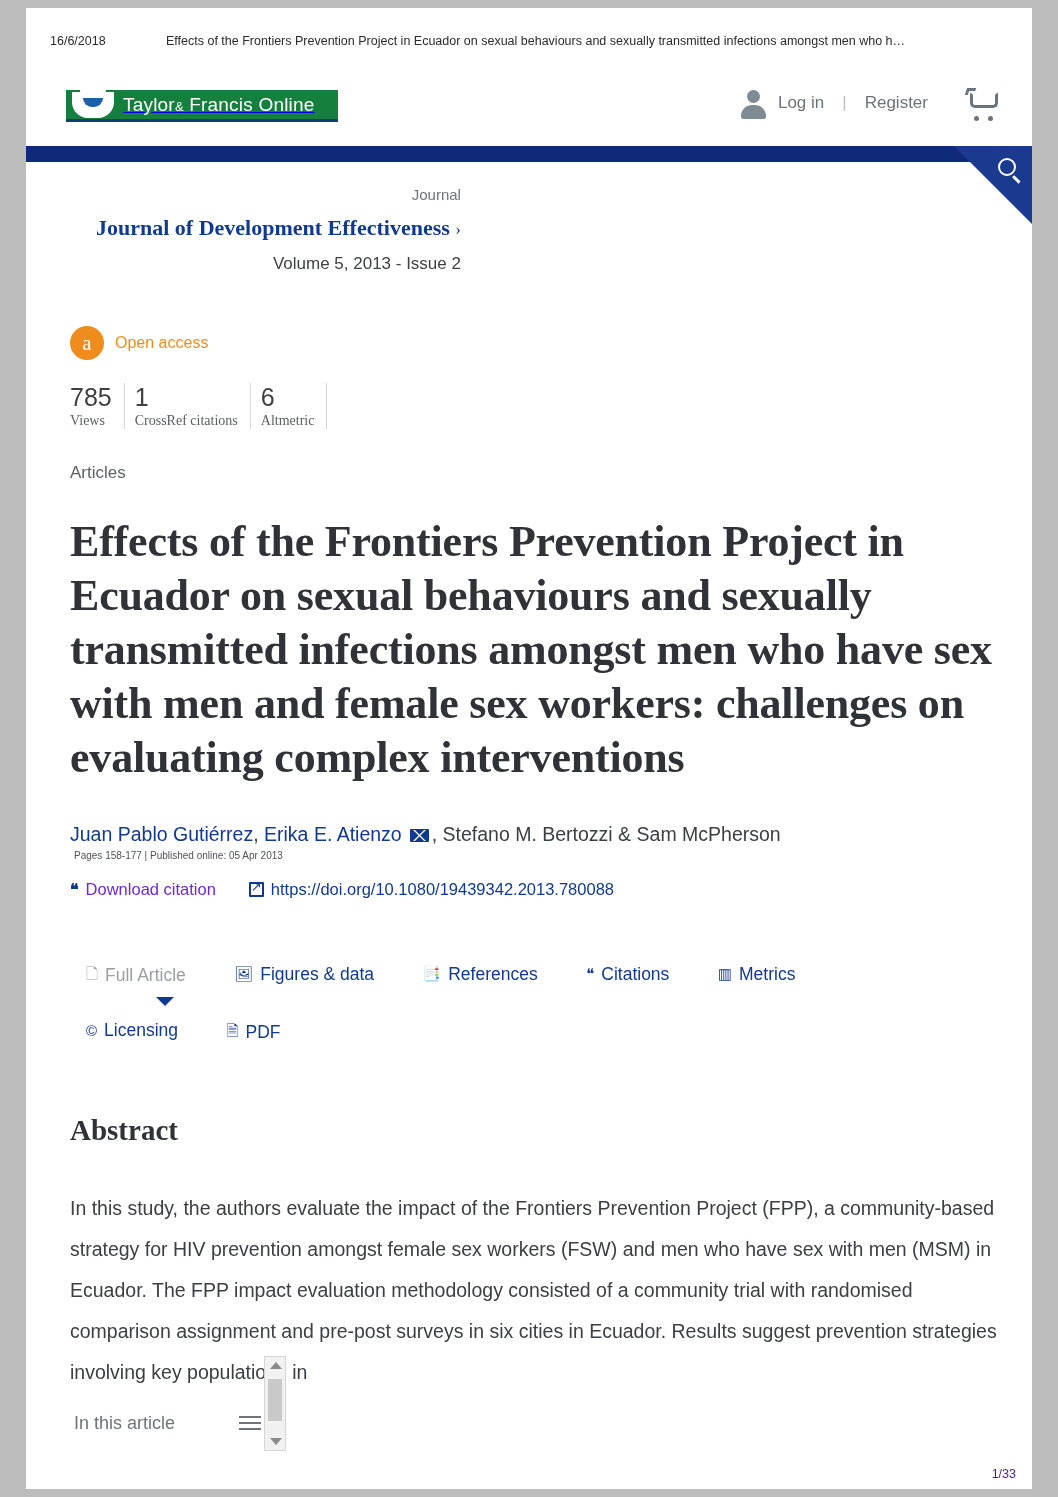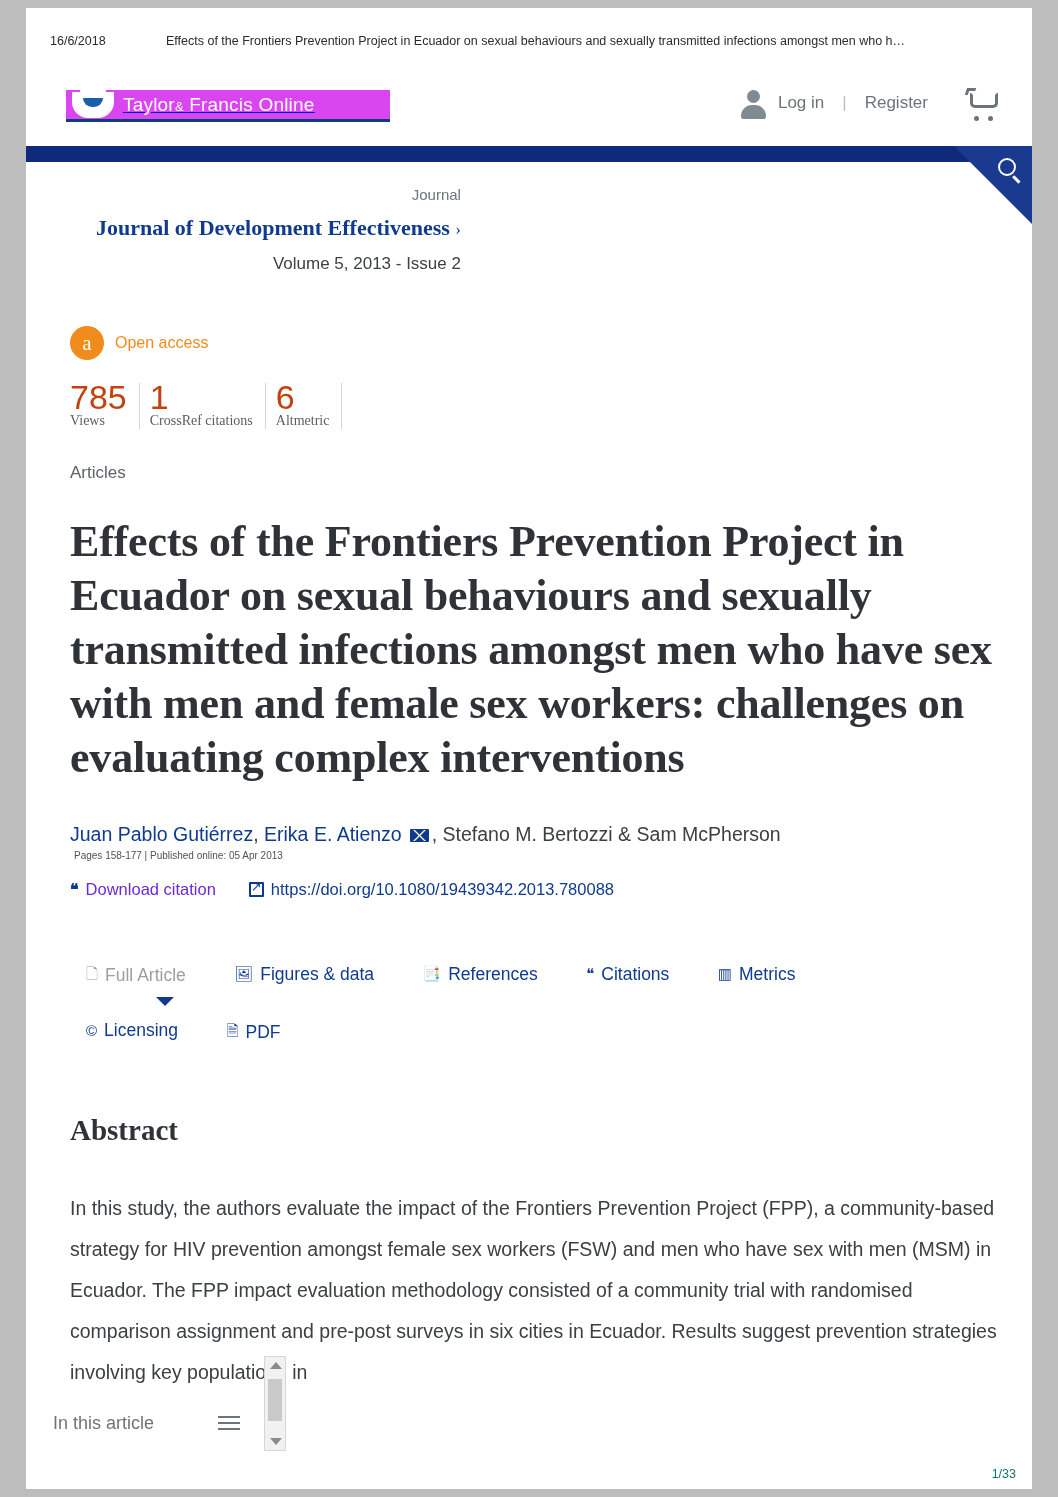--- a/index.html
+++ b/index.html
@@ -27,22 +27,22 @@
     position:absolute; left: 140px; top: 26px; width: 850px;
     white-space: nowrap; overflow: hidden; text-overflow: clip;
   }
   
   .site-header {
     position: absolute; top: 46px; left: 0; right: 0; height: 92px;
     background: #ffffff;
   }
   .logo {
     position:absolute; left: 40px; top: 36px;
-    width: 324px; height: 32px;
-    background: #d946ef;
+    width: 272px; height: 32px;
+    background: #15803d;
     border-bottom: 3px solid #0c3f78;
     display:flex; align-items:center;
   }
   .logo .cup {
     width: 42px; height: 26px; margin-left: 6px;
     background: #ffffff; border-radius: 0 0 16px 16px;
     position: relative;
   }
   .logo .cup:before {
     content:""; position:absolute; left: 11px; top: 6px;
@@ -114,21 +114,21 @@
     color:#ffffff; font-size: 21px; display:flex; align-items:center; justify-content:center;
     font-family:"Liberation Serif", serif;
   }
   .oa-text { margin-left: 11px; color:#f08c1b; font-size: 16px; }
 
   
   .metrics { position:absolute; left: 44px; top: 375px; display:flex; }
   .metric { padding: 0 12px 0 0; border-right: 1px solid #d4d7d9; margin-right: 0; }
   .metric:first-child { padding-left: 0; }
   .metric + .metric { padding-left: 10px; }
-  .metric .num { font-size: 34px; color:#c2410c; line-height: 28px; }
+  .metric .num { font-size: 25px; color:#404040; line-height: 28px; }
   .metric .lbl { font-size: 14px; color:#585e63; margin-top: 2px; font-family: Liberation Serif, serif; }
 
   
   .kicker { position:absolute; left: 44px; top: 455px; color:#5c6368; font-size: 17px; }
   .title {
     position:absolute; left: 44px; top: 478px; width: 930px;
     font-family: "Liberation Serif", serif;
     font-size: 44px; font-weight: bold; color: #2f3337; line-height: 54px;
     letter-spacing: -0.2px;
   }
@@ -180,39 +180,39 @@
     position:absolute; left: 44px; top: 1082px;
     font-family:"Liberation Serif", serif; font-size: 29px; font-weight:bold; color:#2f3337;
   }
   .abs-p {
     position:absolute; left: 44px; top: 1160px; width: 940px;
     font-size: 19.5px; color:#3b4044; line-height: 41px;
   }
 
   
   .inart {
-    position:absolute; left: 27px; bottom: 55px;
+    position:absolute; left: 48px; bottom: 55px;
     display:flex; align-items:center; gap: 64px;
     font-size: 18px; color:#6d757b;
   }
   .burger { width: 22px; }
   .burger span { display:block; height:2px; background:#6d757b; margin: 4px 0; }
   .scroll-rail {
     position:absolute; left: 238px; bottom: 38px; width: 22px; height: 95px;
     background:#f1f1f1; border: 1px solid #d6d6d6;
   }
   .scroll-rail .thumb { position:absolute; left:3px; top: 22px; width: 14px; height: 42px; background:#c9c9c9;}
   .scroll-rail .up, .scroll-rail .dn { position:absolute; left: 5px; width:0;height:0;
     border-left:6px solid transparent;border-right:6px solid transparent; }
   .scroll-rail .up { top: 5px; border-bottom: 7px solid #8a8a8a; }
   .scroll-rail .dn { bottom: 5px; border-top: 7px solid #8a8a8a; }
 
   .print-foot { position:absolute; left: 0; right: 0; bottom: -4px; height: 34px; }
   .print-foot .url { position:absolute; left: 14px; top: 8px; font-size: 12.5px; color:#2b2b2b; }
-  .print-foot .pg { position:absolute; right: 16px; top: 8px; font-size: 12.5px; color:#0f766e; }
+  .print-foot .pg { position:absolute; right: 16px; top: 8px; font-size: 12.5px; color:#4c1d95; }
 </style>
 </head>
 <body>
 
 <div class="page">
 
   <div class="print-head">
     <div class="date">16/6/2018</div>
     <div class="ptitle">Effects of the Frontiers Prevention Project in Ecuador on sexual behaviours and sexually transmitted infections amongst men who h…</div>
   </div>

